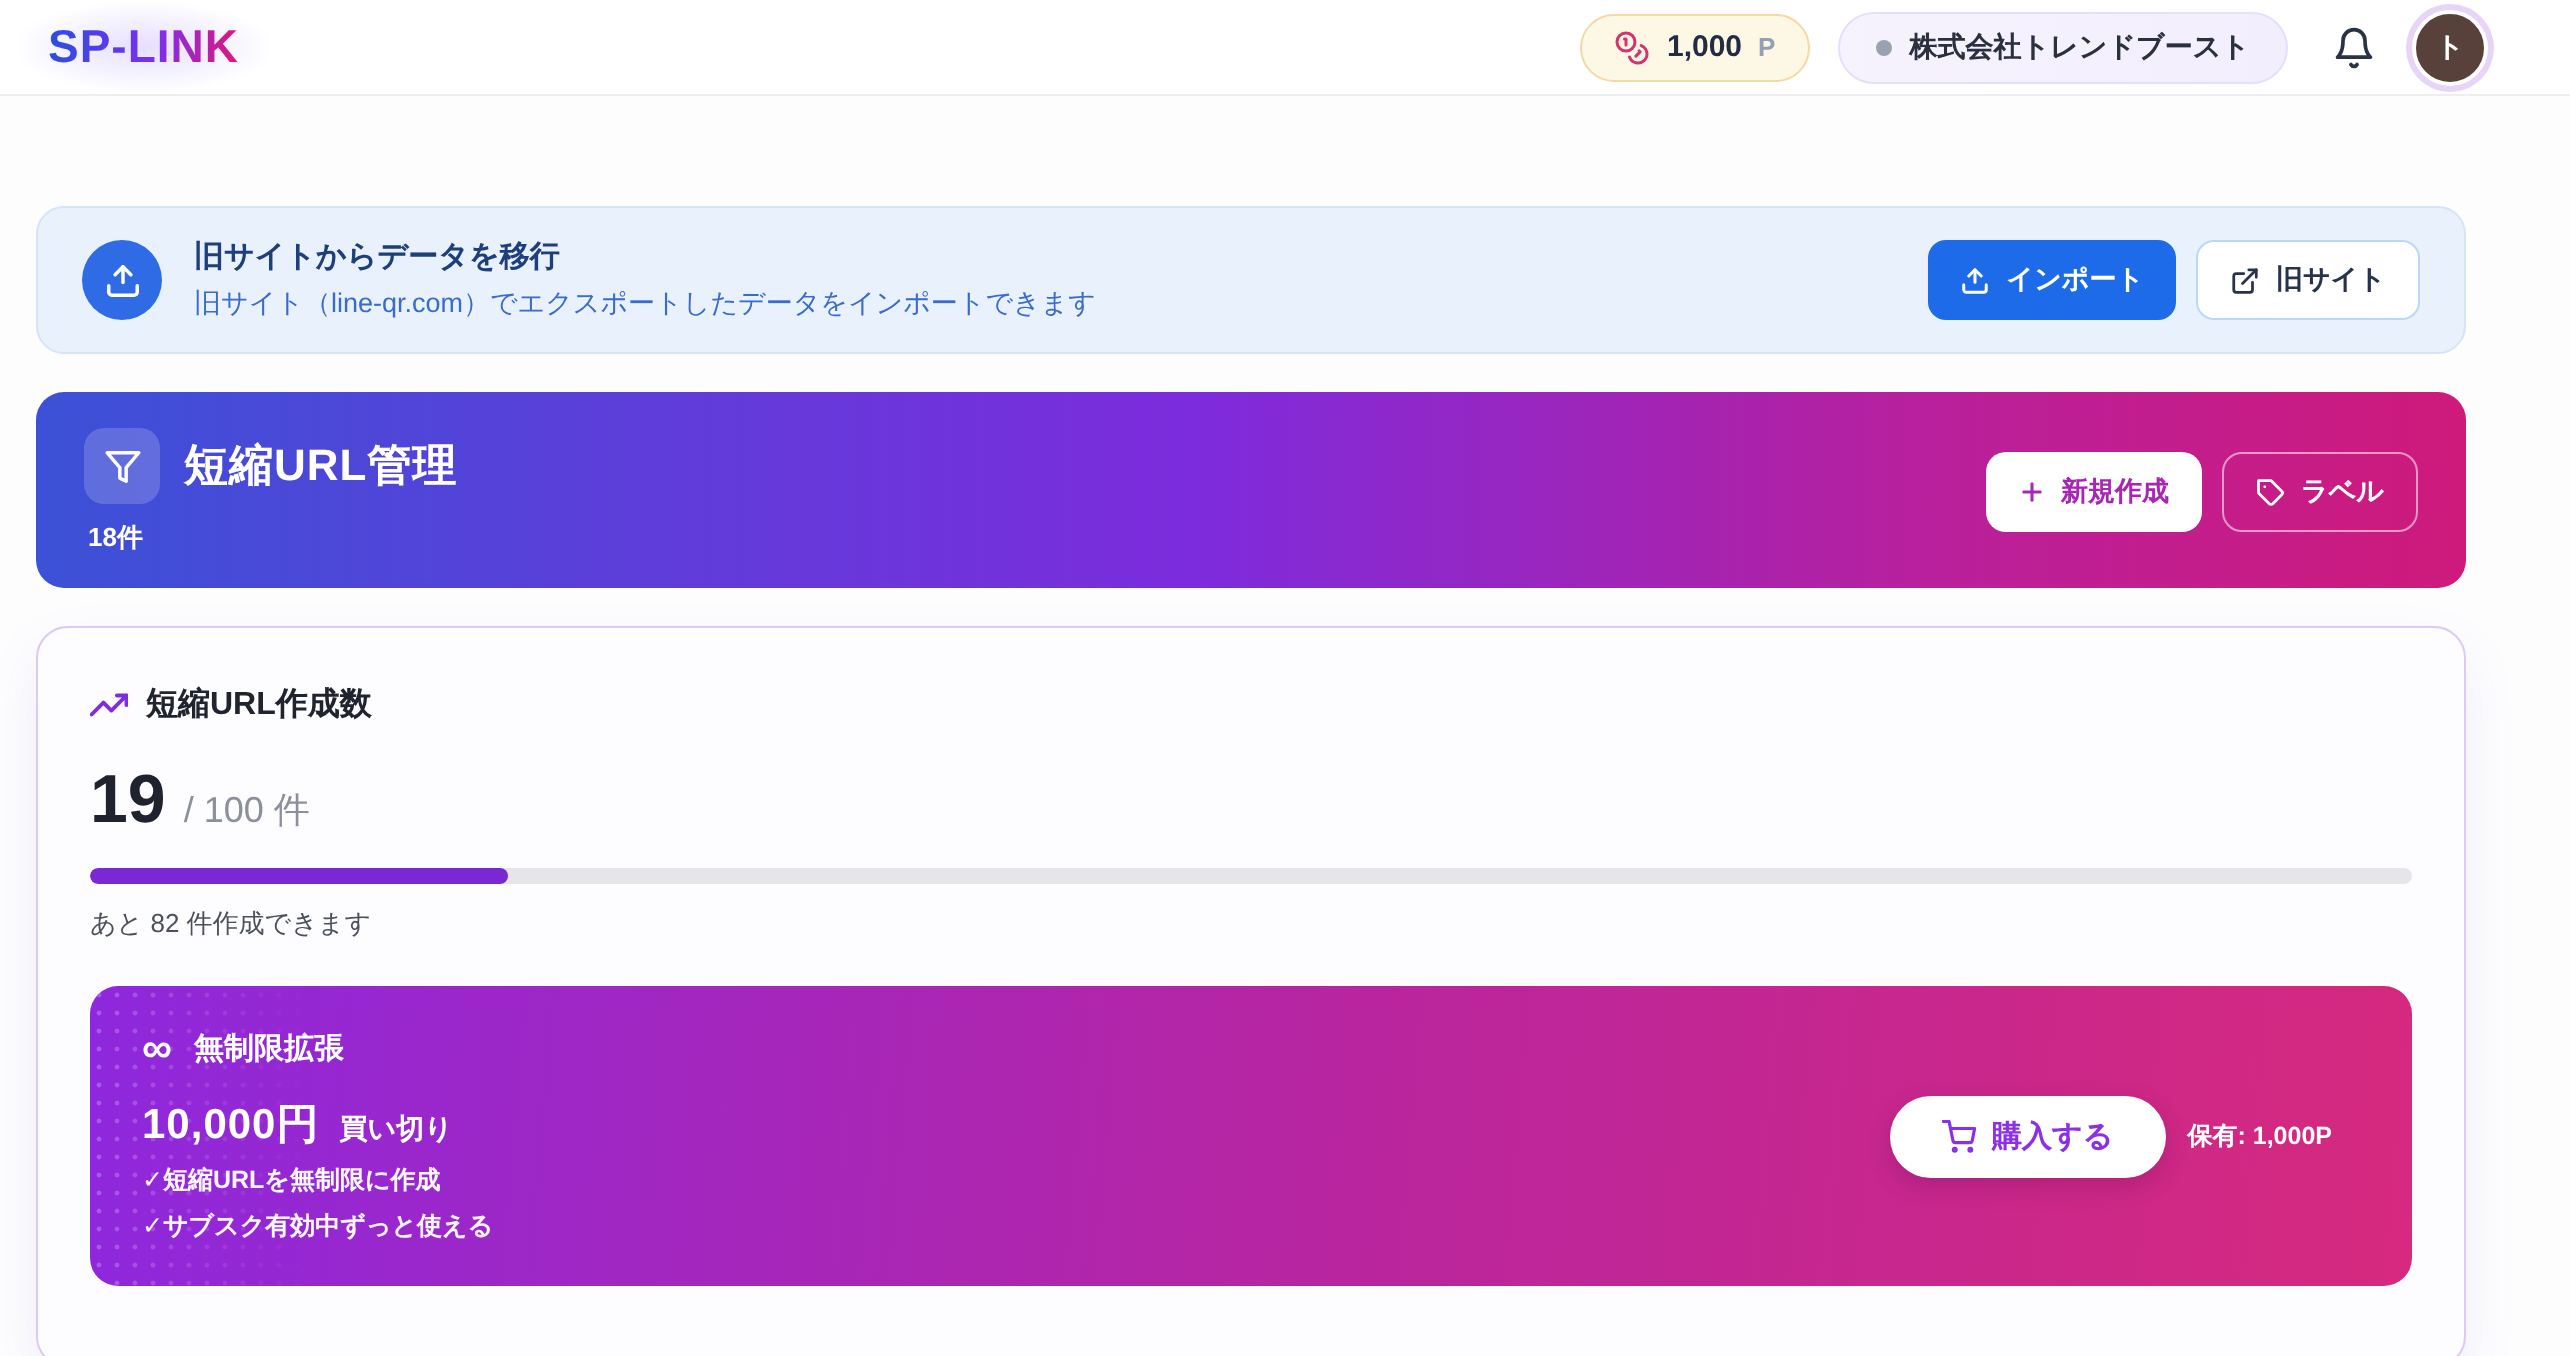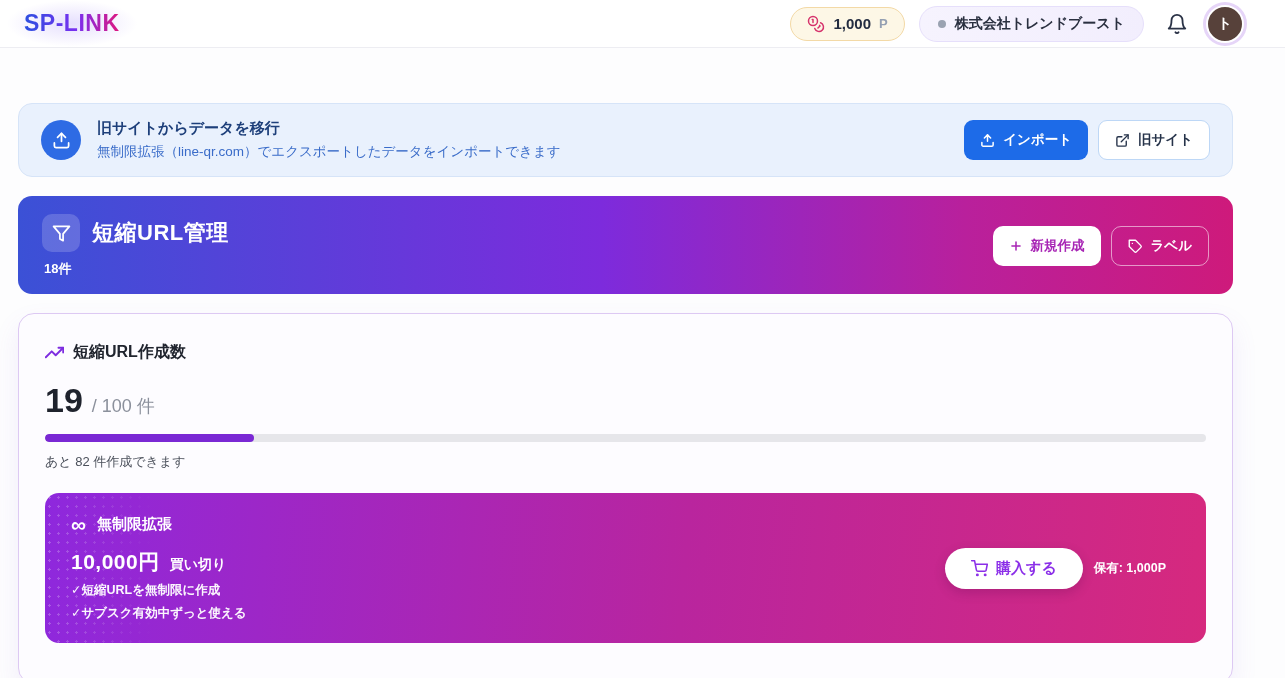--- a/index.html
+++ b/index.html
@@ -191,21 +191,21 @@
 <section class="banner">
   <div class="banner-icon">
     <svg width="19" height="19" viewBox="0 0 24 24" fill="none" stroke="currentColor" stroke-width="2.2" stroke-linecap="round" stroke-linejoin="round">
       <path d="M21 15v4a2 2 0 0 1-2 2H5a2 2 0 0 1-2-2v-4"></path>
         <polyline points="17 8 12 3 7 8"></polyline>
         <line x1="12" y1="3" x2="12" y2="13"></line>
     </svg>
   </div>
   <div class="banner-text">
     <div class="banner-title">旧サイトからデータを移行</div>
-    <div class="banner-sub">無制限拡張（line-qr.com）でエクスポートしたデータをインポートできます</div>
+    <div class="banner-sub">旧サイト（line-qr.com）でエクスポートしたデータをインポートできます</div>
   </div>
   <div class="banner-actions">
     <button class="btn btn-import">
       <span>
         <svg width="15" height="15" viewBox="0 0 24 24" fill="none" stroke="currentColor" stroke-width="2.4" stroke-linecap="round" stroke-linejoin="round">
           <path d="M21 15v4a2 2 0 0 1-2 2H5a2 2 0 0 1-2-2v-4"></path>
             <polyline points="17 8 12 3 7 8"></polyline>
             <line x1="12" y1="3" x2="12" y2="13"></line>
         </svg>
       </span>

